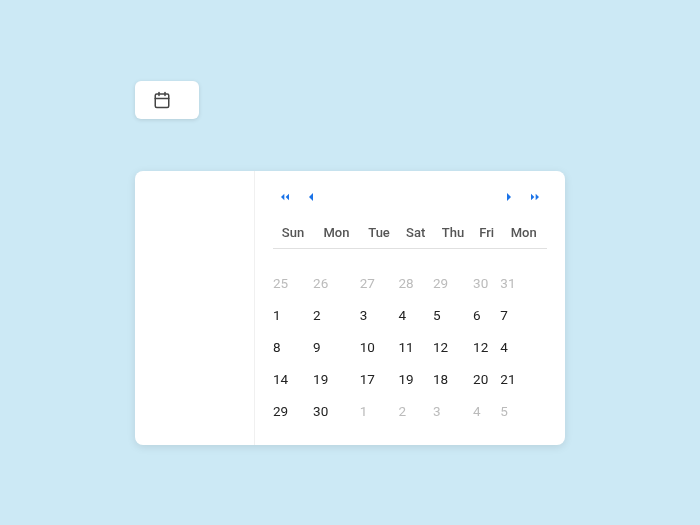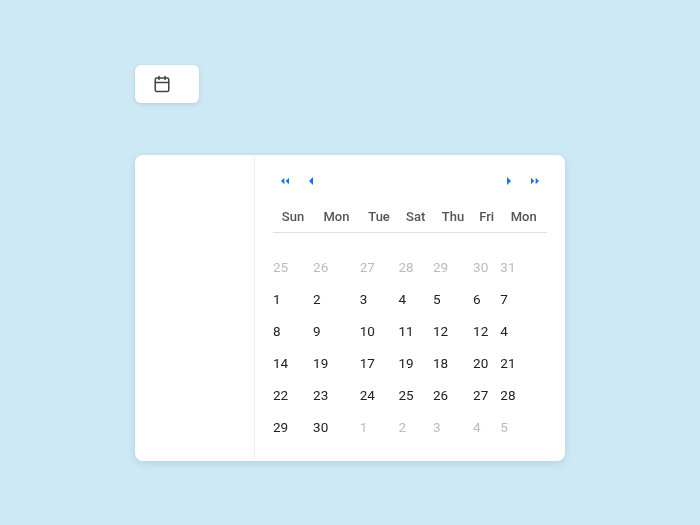--- a/index.html
+++ b/index.html
@@ -244,29 +244,20 @@
             <tr class="days-row">
               <td>14</td>
               <td>19</td>
               <td>17</td>
               <td>19</td>
               <td>18</td>
               <td>20</td>
               <td>21</td>
             </tr>
             <tr class="days-row">
-              <td>22</td>
-              <td>23</td>
-              <td>24</td>
-              <td>25</td>
-              <td>26</td>
-              <td>27</td>
-              <td>28</td>
-            </tr>
-            <tr class="days-row">
               <td>29</td>
               <td>30</td>
               <td class="outside">1</td>
               <td class="outside">2</td>
               <td class="outside">3</td>
               <td class="outside">4</td>
               <td class="outside">5</td>
             </tr>
           </tbody>
       </table>

